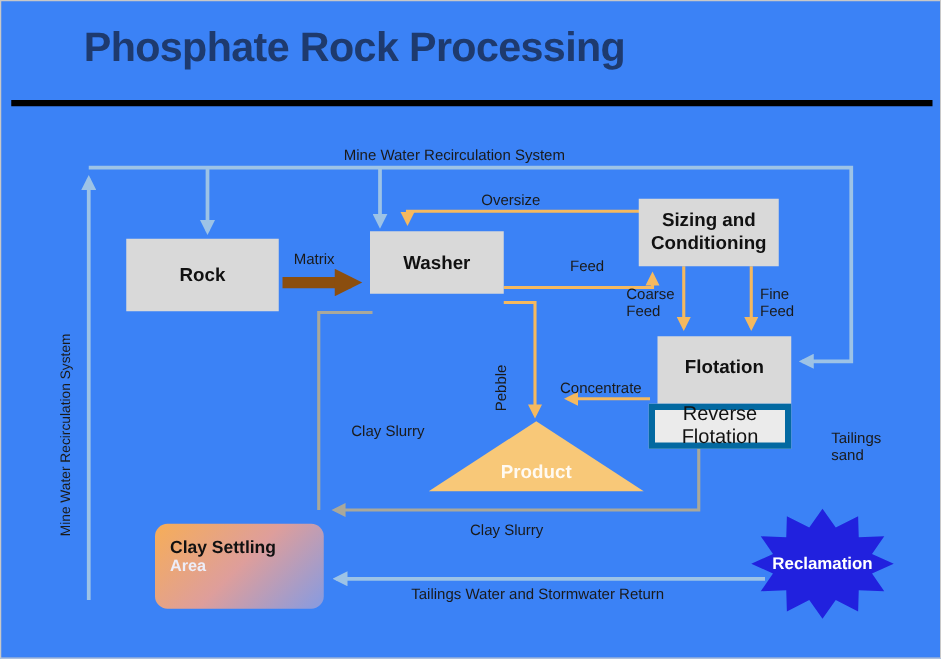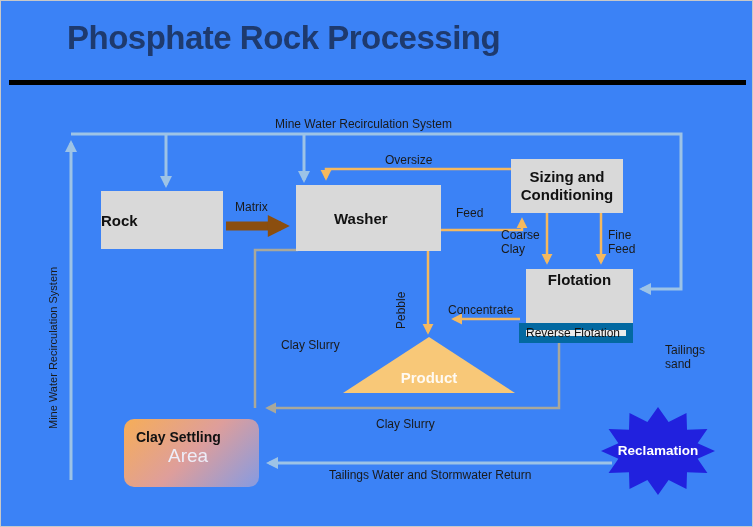--- a/index.html
+++ b/index.html
@@ -9,41 +9,41 @@
     font-family:"Liberation Sans",sans-serif;color:#111;
   }
   .title{
     position:absolute;left:66px;top:18px;font-size:33px;font-weight:bold;
     color:var(--navy);letter-spacing:-0.5px;
   }
   .title-rule{position:absolute;left:8px;top:79px;width:737px;height:5px;background:#000;}
   svg.flow-layer{position:absolute;left:0;top:0;}
   .node{
     position:absolute;background:var(--box_gray);display:flex;align-items:center;
-    justify-content:flex-start;font-weight:bold;font-size:15px;text-align:center;
+    justify-content:center;font-weight:bold;font-size:15px;text-align:center;
   }
   .node-mine{left:100px;top:190px;width:122px;height:58px;}
-  .node-washer{left:295px;top:184px;width:107px;height:66px;padding-left:38px;}
+  .node-washer{left:295px;top:184px;width:107px;height:50px;}
   .node-sizing{left:510px;top:158px;width:112px;height:54px;line-height:1.2;}
   .node-flotation{left:525px;top:268px;width:107px;height:54px;display:block;}
-  .flot-title{font-weight:bold;font-size:15px;text-align:center;padding-top:2px;}
+  .flot-title{font-weight:bold;font-size:15px;text-align:center;padding-top:16px;}
   .flot-cells{display:flex;width:100%;}
   .flot-cell{flex:1;font-size:11.5px;font-weight:normal;text-align:center;line-height:1.1;padding:1px 0 2px;border-top:1px solid #c9c9c9;}
   .flot-cell.right{border-left:1px solid #c9c9c9;}
   .node-reverse{
-    left:518px;top:322px;width:114px;height:20px;background:var(--box_gray_light);
-    border:7px solid #0369a1;font-size:12px;font-weight:normal;box-sizing:border-box;
+    left:518px;top:322px;width:114px;height:36px;background:var(--box_gray_light);
+    border:5px solid #0369a1;font-size:16px;font-weight:normal;box-sizing:border-box;
   }
   .node-clay{
     left:123px;top:418px;width:135px;height:68px;border-radius:10px;
     background:linear-gradient(135deg,var(--clay_grad_start) 5%,var(--clay_grad_mid) 50%,var(--clay_grad_end) 95%);
     display:block;padding:10px 0 0 12px;box-sizing:border-box;text-align:left;
   }
   .clay-line1{font-size:14px;font-weight:bold;color:#111;}
-  .clay-line2{font-size:19px;font-weight:normal;color:#ededf8;margin-left:32px;}
+  .clay-line2{font-size:13px;font-weight:bold;color:#ededf8;}
   .product-label{
     position:absolute;left:368px;top:368px;width:120px;text-align:center;
     font-size:15px;font-weight:bold;color:rgba(255,255,255,0.9);
   }
   .reclamation-label{
     position:absolute;left:600px;top:442px;width:114px;text-align:center;
     font-size:13.5px;font-weight:bold;color:#fff;
   }
   .lbl{position:absolute;font-size:12px;color:#1a1a1a;line-height:1.15;}
   .lbl.vert{writing-mode:vertical-rl;transform:rotate(180deg);white-space:nowrap;}
@@ -134,21 +134,21 @@
   </div>
 
   <div class="product-label">Product</div>
   <div class="reclamation-label">Reclamation</div>
 
   <div class="lbl lbl-recirc-top">Mine Water Recirculation System</div>
   <div class="lbl vert lbl-recirc-left">Mine Water Recirculation System</div>
   <div class="lbl lbl-matrix">Matrix</div>
   <div class="lbl lbl-oversize">Oversize</div>
   <div class="lbl lbl-feed">Feed</div>
-  <div class="lbl lbl-coarse-feed">Coarse Clay</div>
+  <div class="lbl lbl-coarse-feed">Coarse Feed</div>
   <div class="lbl lbl-fine-feed">Fine Feed</div>
   <div class="lbl vert lbl-pebble">Pebble</div>
   <div class="lbl lbl-concentrate">Concentrate</div>
   <div class="lbl lbl-clay-slurry-1">Clay Slurry</div>
   <div class="lbl lbl-clay-slurry-2">Clay Slurry</div>
   <div class="lbl lbl-tailings-sand">Tailings sand</div>
   <div class="lbl lbl-tailings-water">Tailings Water and Stormwater Return</div>
 
 </div>
 

